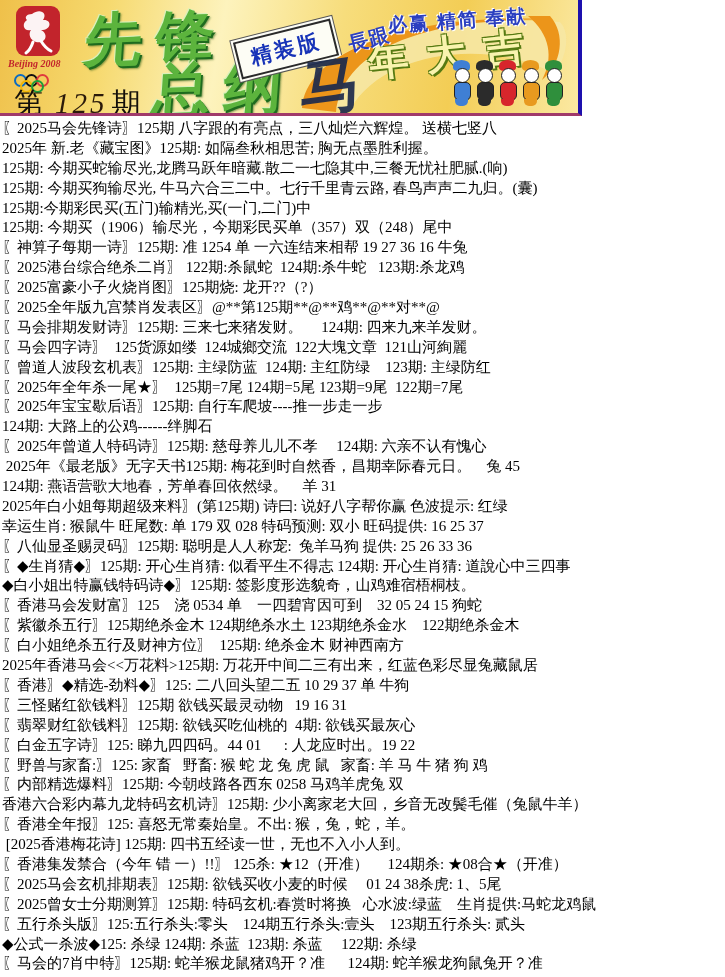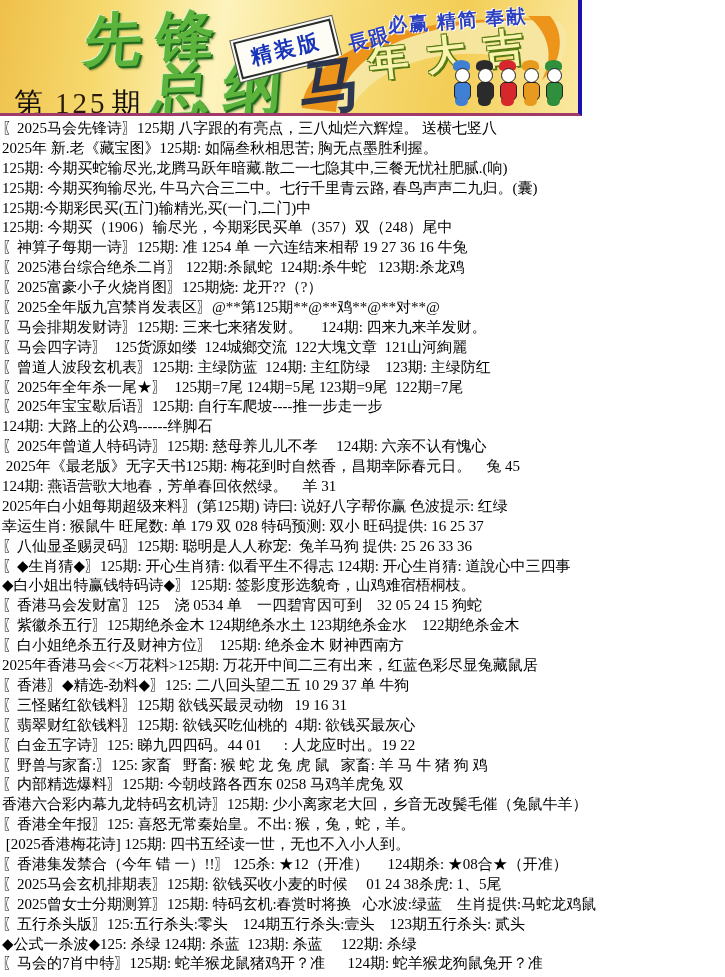--- a/index.html
+++ b/index.html
@@ -22,21 +22,21 @@
   .t-green{position:absolute;font-weight:bold;color:#5cb43d;
       text-shadow:2px 2px 0 #1e6b1e,-1px -1px 0 #d8f0bb,3px 3px 2px rgba(40,90,20,.55);
       letter-spacing:14px;transform:skewX(-6deg) rotate(-2deg);white-space:nowrap;}
   .t1{left:84px;top:0px;font-size:58px;}
   .t2{left:152px;top:50px;font-size:58px;}
   .badge{position:absolute;left:236px;top:30px;width:96px;height:34px;background:#fdfdf5;
       border:2px solid #2a2a2a;box-shadow:0 0 0 2px #fdfdf5,0 0 0 3px #555;
       transform:rotate(-14deg);display:flex;align-items:center;justify-content:center;
       color:#1733b8;font-weight:bold;font-size:21px;letter-spacing:3px;white-space:nowrap;}
   .issue{position:absolute;left:14px;top:84px;font-size:29px;color:#14100a;letter-spacing:8px;white-space:nowrap;}
-  .issue .num{color:#2b1a0a;letter-spacing:3px;padding:0 4px;}
+  .issue .num{color:#2b1a0a;letter-spacing:3px;padding:0 4px;font-style:italic;}
   
   .swoosh{position:absolute;left:292px;top:8px;width:282px;height:104px;}
   .slogan-top{position:absolute;left:388px;top:8px;color:#2b3fc0;font-weight:bold;font-size:19px;
       letter-spacing:2px;white-space:nowrap;transform:rotate(-4deg);
       text-shadow:1px 1px 0 #fff,-1px -1px 0 #fff;}
   .slogan-side{position:absolute;left:348px;top:26px;color:#2b3fc0;font-weight:bold;font-size:20px;
       letter-spacing:1px;transform:rotate(-14deg);text-shadow:1px 1px 0 #fff;white-space:nowrap;}
   .big-chars{position:absolute;left:368px;top:26px;font-size:40px;font-weight:bold;color:#f9f3ae;
       letter-spacing:18px;transform:rotate(-6deg);white-space:nowrap;
       text-shadow:2px 2px 0 #567a12,-1px -1px 0 #567a12,1px -1px 0 #567a12,-1px 1px 0 #567a12;}
@@ -54,20 +54,37 @@
   .ln{white-space:pre;overflow:hidden;height:19.9px;}
 </style>
 </head>
 <body>
 
 <div class="page">
 
   <div class="header">
     <div class="header-art">
 
+      <div class="emblem">
+        <div class="seal">
+          <svg width="44" height="50" viewBox="0 0 44 50">
+            <path d="M16,8 C24,2 32,7 27,14 C36,13 36,24 25,24 C33,28 30,38 20,36 C14,34 12,28 15,24 C8,26 5,18 11,14 C8,11 11,8 16,8 Z" fill="#ffffff" opacity="0.95"></path>
+            <path d="M17,36 C15,42 13,45 10,47" stroke="#ffffff" stroke-width="3" fill="none" stroke-linecap="round"></path>
+            <path d="M25,35 C28,40 31,43 35,45" stroke="#ffffff" stroke-width="3" fill="none" stroke-linecap="round"></path>
+          </svg>
+        </div>
+        <div class="brand">Beijing 2008</div>
+        <div class="rings" id="rings">
+            <div class="ring" style="border-color: rgb(11, 107, 194); left: 0px; top: 0px;"></div>
+            <div class="ring" style="border-color: rgb(17, 17, 17); left: 11px; top: 0px;"></div>
+            <div class="ring" style="border-color: rgb(224, 58, 62); left: 22px; top: 0px;"></div>
+            <div class="ring" style="border-color: rgb(242, 183, 5); left: 6px; top: 6px;"></div>
+            <div class="ring" style="border-color: rgb(31, 157, 58); left: 17px; top: 6px;"></div>
+          </div>
+      </div>
 
       <div class="t-green t1">先锋</div>
       <div class="t-green t2">总纲</div>
 
       <div class="badge">精装版</div>
 
       <div class="issue"><span>第</span><span class="num">125</span><span>期</span></div>
 
       <svg class="swoosh" viewBox="0 0 282 104">
         <path d="M18,96 C20,36 120,6 268,14 C278,24 276,48 262,66 C200,30 90,42 58,102 Z" fill="#f6e7a4" opacity="0.9"></path>

